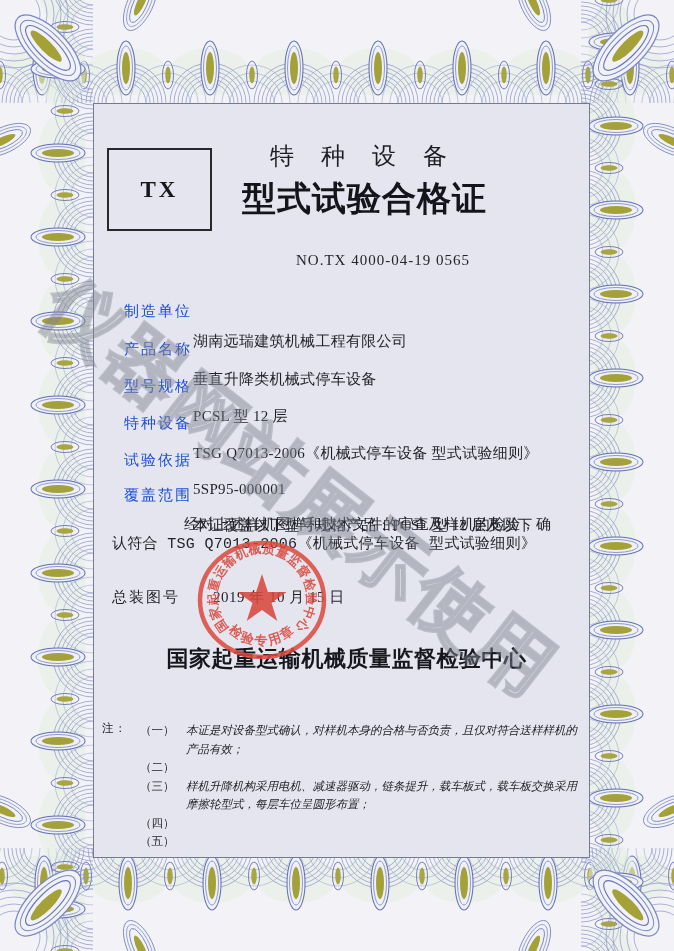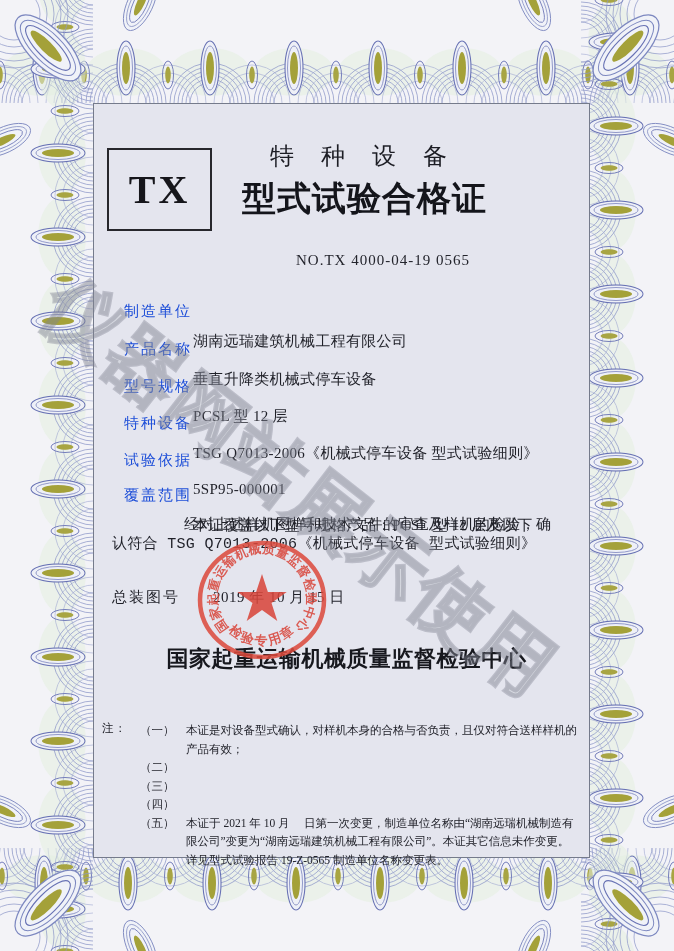--- a/index.html
+++ b/index.html
@@ -10,21 +10,21 @@
   }
   #border-svg{position:absolute;left:0;top:0;z-index:0;}
   #panel{
     position:absolute;left:93px;top:103px;width:495px;height:753px;
     background:#e4e5ee;border:1px solid #757b8b;z-index:1;
   }
   .abs{position:absolute;z-index:2;}
   #tx-box{
     left:107px;top:148px;width:101px;height:79px;
     border:2px solid #27272c;display:flex;align-items:center;justify-content:center;
-    font-size:40px;font-weight:bold;letter-spacing:3px;color:#16161b;z-index:2;
+    font-size:23px;font-weight:bold;letter-spacing:3px;color:#16161b;z-index:2;
   }
   #title-small{
     left:270px;top:140px;font-size:24px;color:#1c1d24;
     letter-spacing:27px;white-space:nowrap;font-weight:500;z-index:2;
   }
   #title-main{
     left:242px;top:176px;font-size:34px;font-weight:bold;color:#14151b;
     letter-spacing:1px;white-space:nowrap;z-index:2;
   }
   #cert-no{
@@ -52,21 +52,21 @@
     font-weight:bold;color:#17181e;letter-spacing:0.5px;padding-left:10px;
     box-sizing:border-box;z-index:2;
   }
   #notes-label{left:102px;top:721px;font-size:11.5px;color:#22232b;z-index:2;letter-spacing:1px;}
   #notes{
     left:140px;top:721px;width:438px;z-index:2;font-size:11.5px;color:#22232b;
     line-height:18.5px;
   }
   .note-item{display:flex;}
   .note-no{flex:0 0 46px;white-space:nowrap;}
-  .note-text{flex:1;}
+  .note-text{flex:1;font-style:italic;}
   #watermark{
     left:84px;top:256px;transform:rotate(38deg);transform-origin:0 0;
     font-size:76px;font-weight:bold;letter-spacing:2px;white-space:nowrap;
     color:rgba(138,140,152,0.16);-webkit-text-stroke:2.5px rgba(128,131,144,0.40);
     z-index:4;pointer-events:none;
   }
   #seal svg text{font-family:"Liberation Serif","DejaVu Serif",serif;font-weight:bold;}
 </style>
 </head>
 <body>
@@ -215,25 +215,25 @@
   <div id="notes" class="abs">
     <div class="note-item">
       <span class="note-no">（一）</span>
       <span class="note-text">本证是对设备型式确认，对样机本身的合格与否负责，且仅对符合送样样机的产品有效；</span>
     </div>
     <div class="note-item">
       <span class="note-no">（二）</span>
     </div>
     <div class="note-item">
       <span class="note-no">（三）</span>
+      <span class="note-text">样机升降机构采用电机、减速器驱动，链条提升，载车板式，载车板交换采用摩擦轮型式，每层车位呈圆形布置；</span>
     </div>
     <div class="note-item">
       <span class="note-no">（四）</span>
     </div>
     <div class="note-item">
       <span class="note-no">（五）</span>
-      <span class="note-text">本证于 2021 年 10 月　 日第一次变更，制造单位名称由“湖南远瑞机械制造有限公司”变更为“湖南远瑞建筑机械工程有限公司”。本证其它信息未作变更。详见型式试验报告 19-Z-0565 制造单位名称变更表。</span>
     </div>
   </div>
 
   <div id="watermark" class="abs">仪器网站展示使用</div>
 
 </div>
 
 </body></html>

